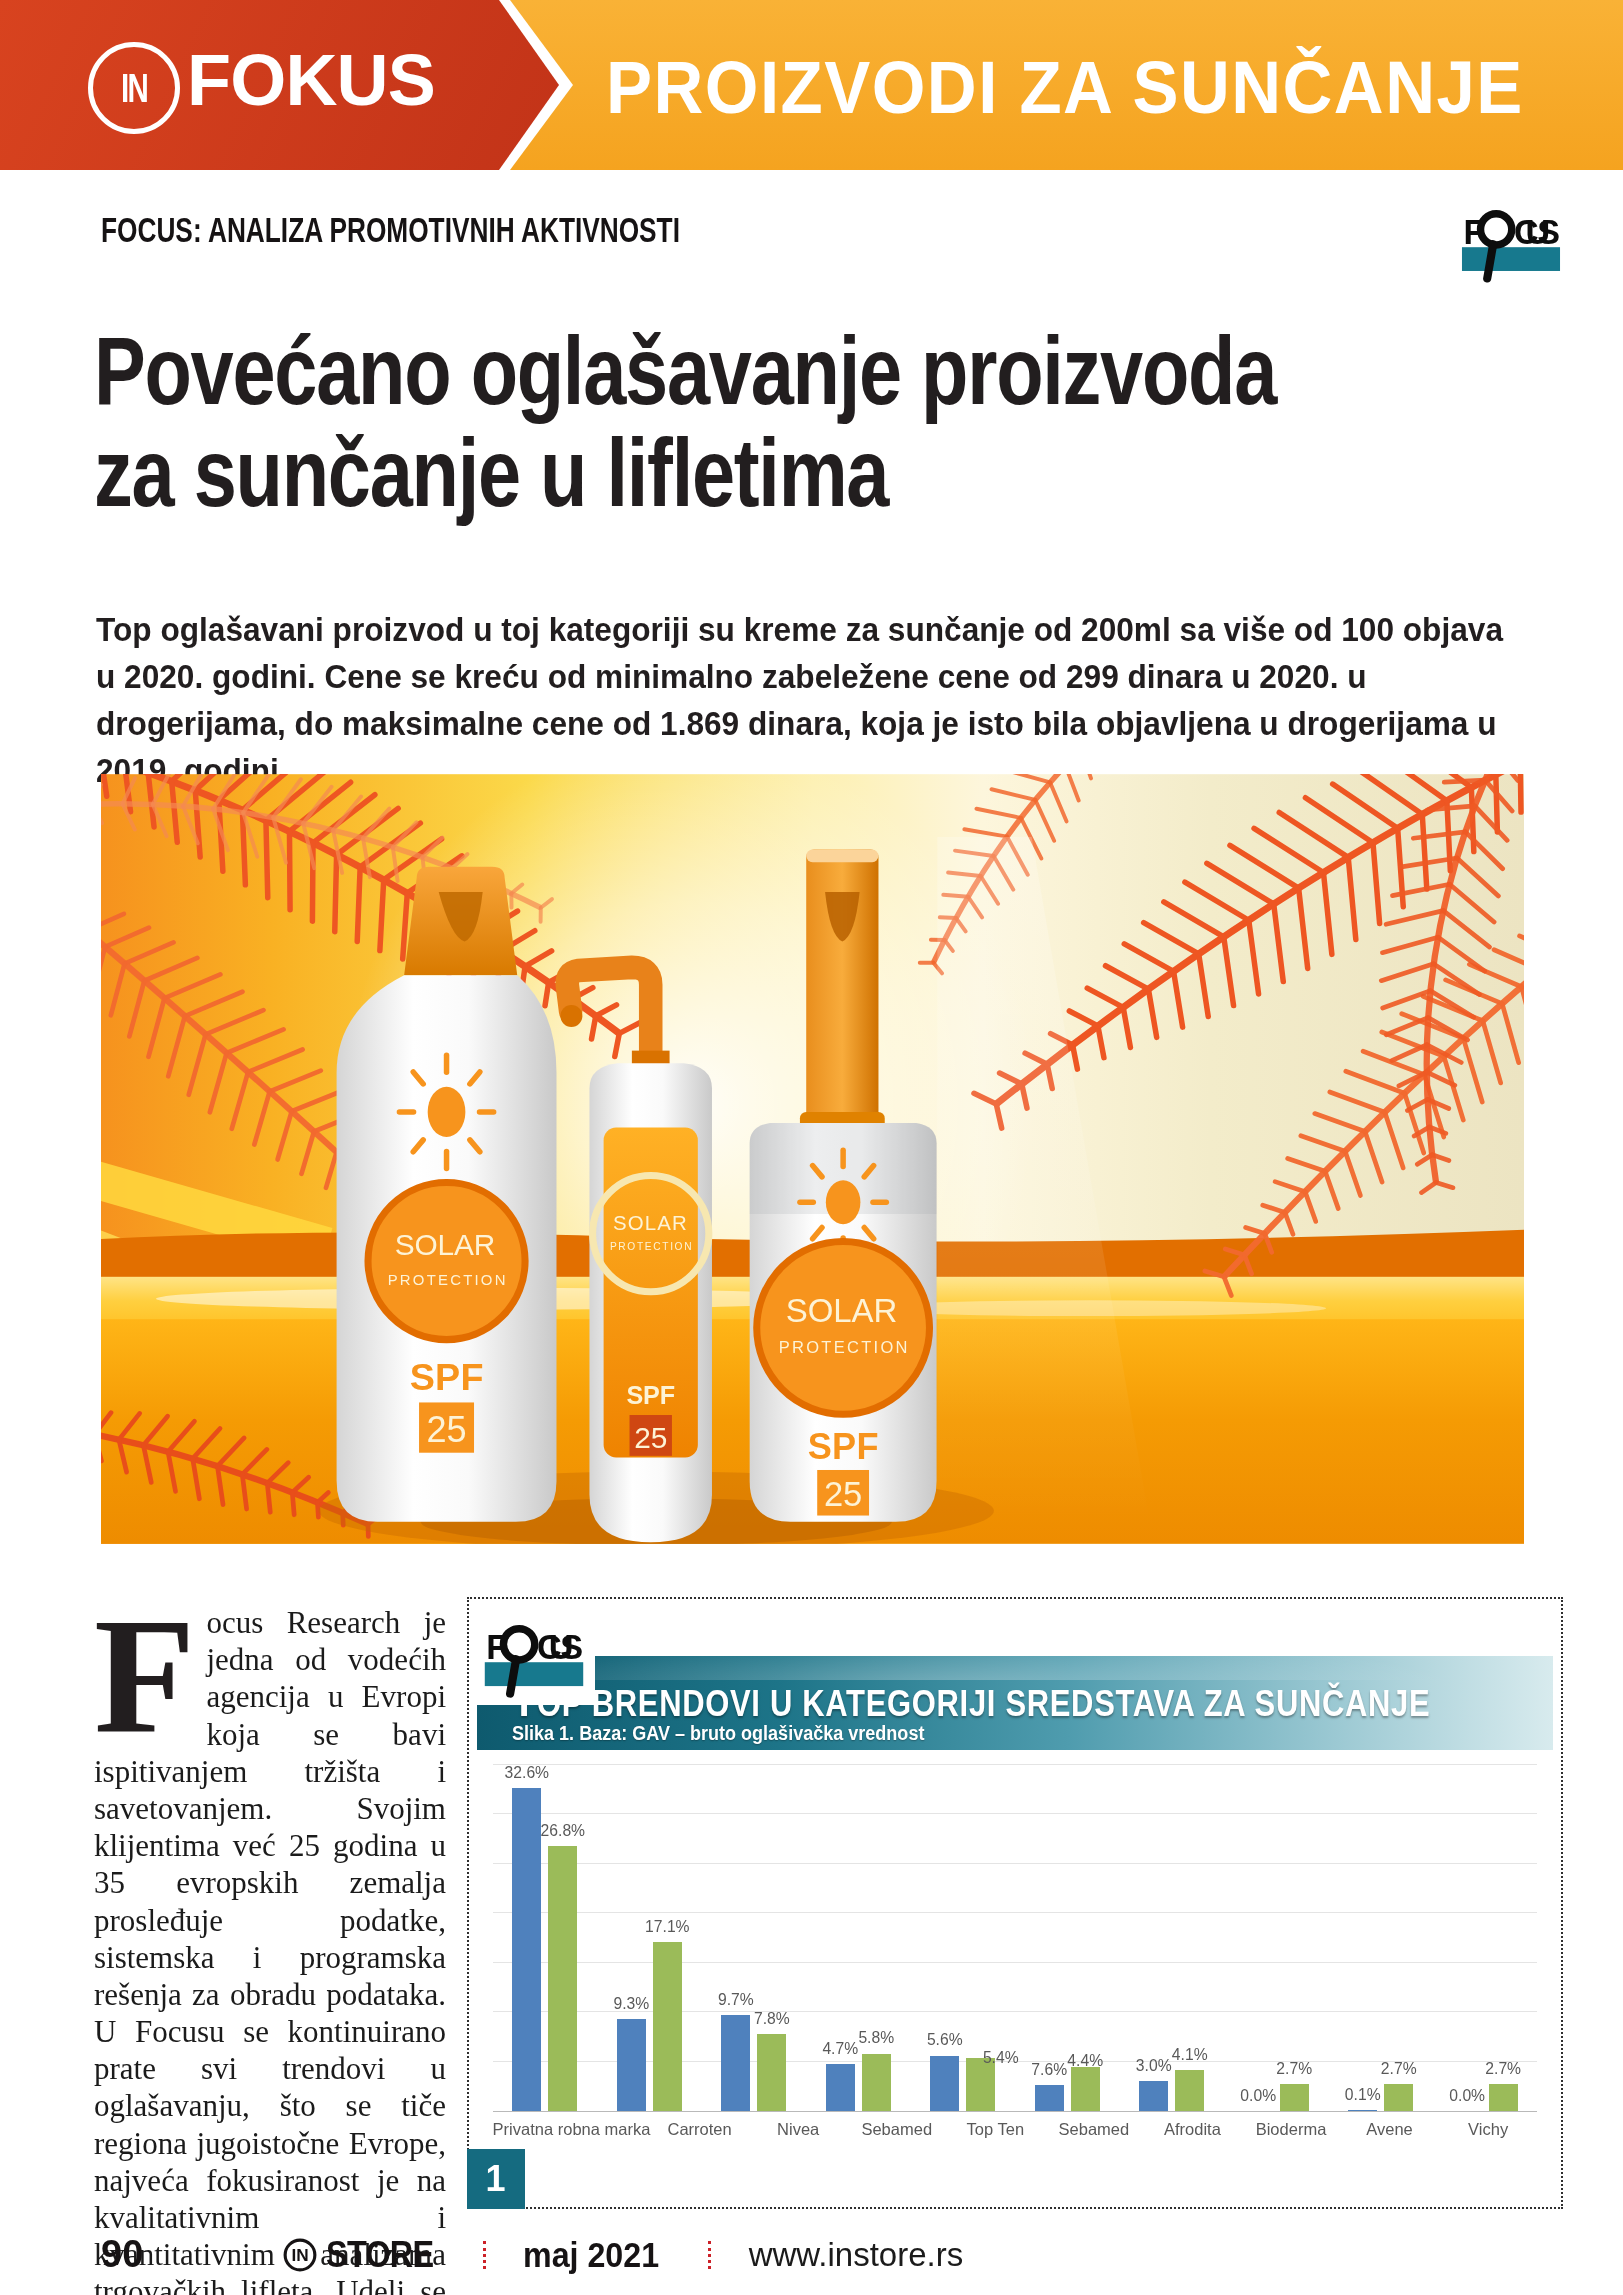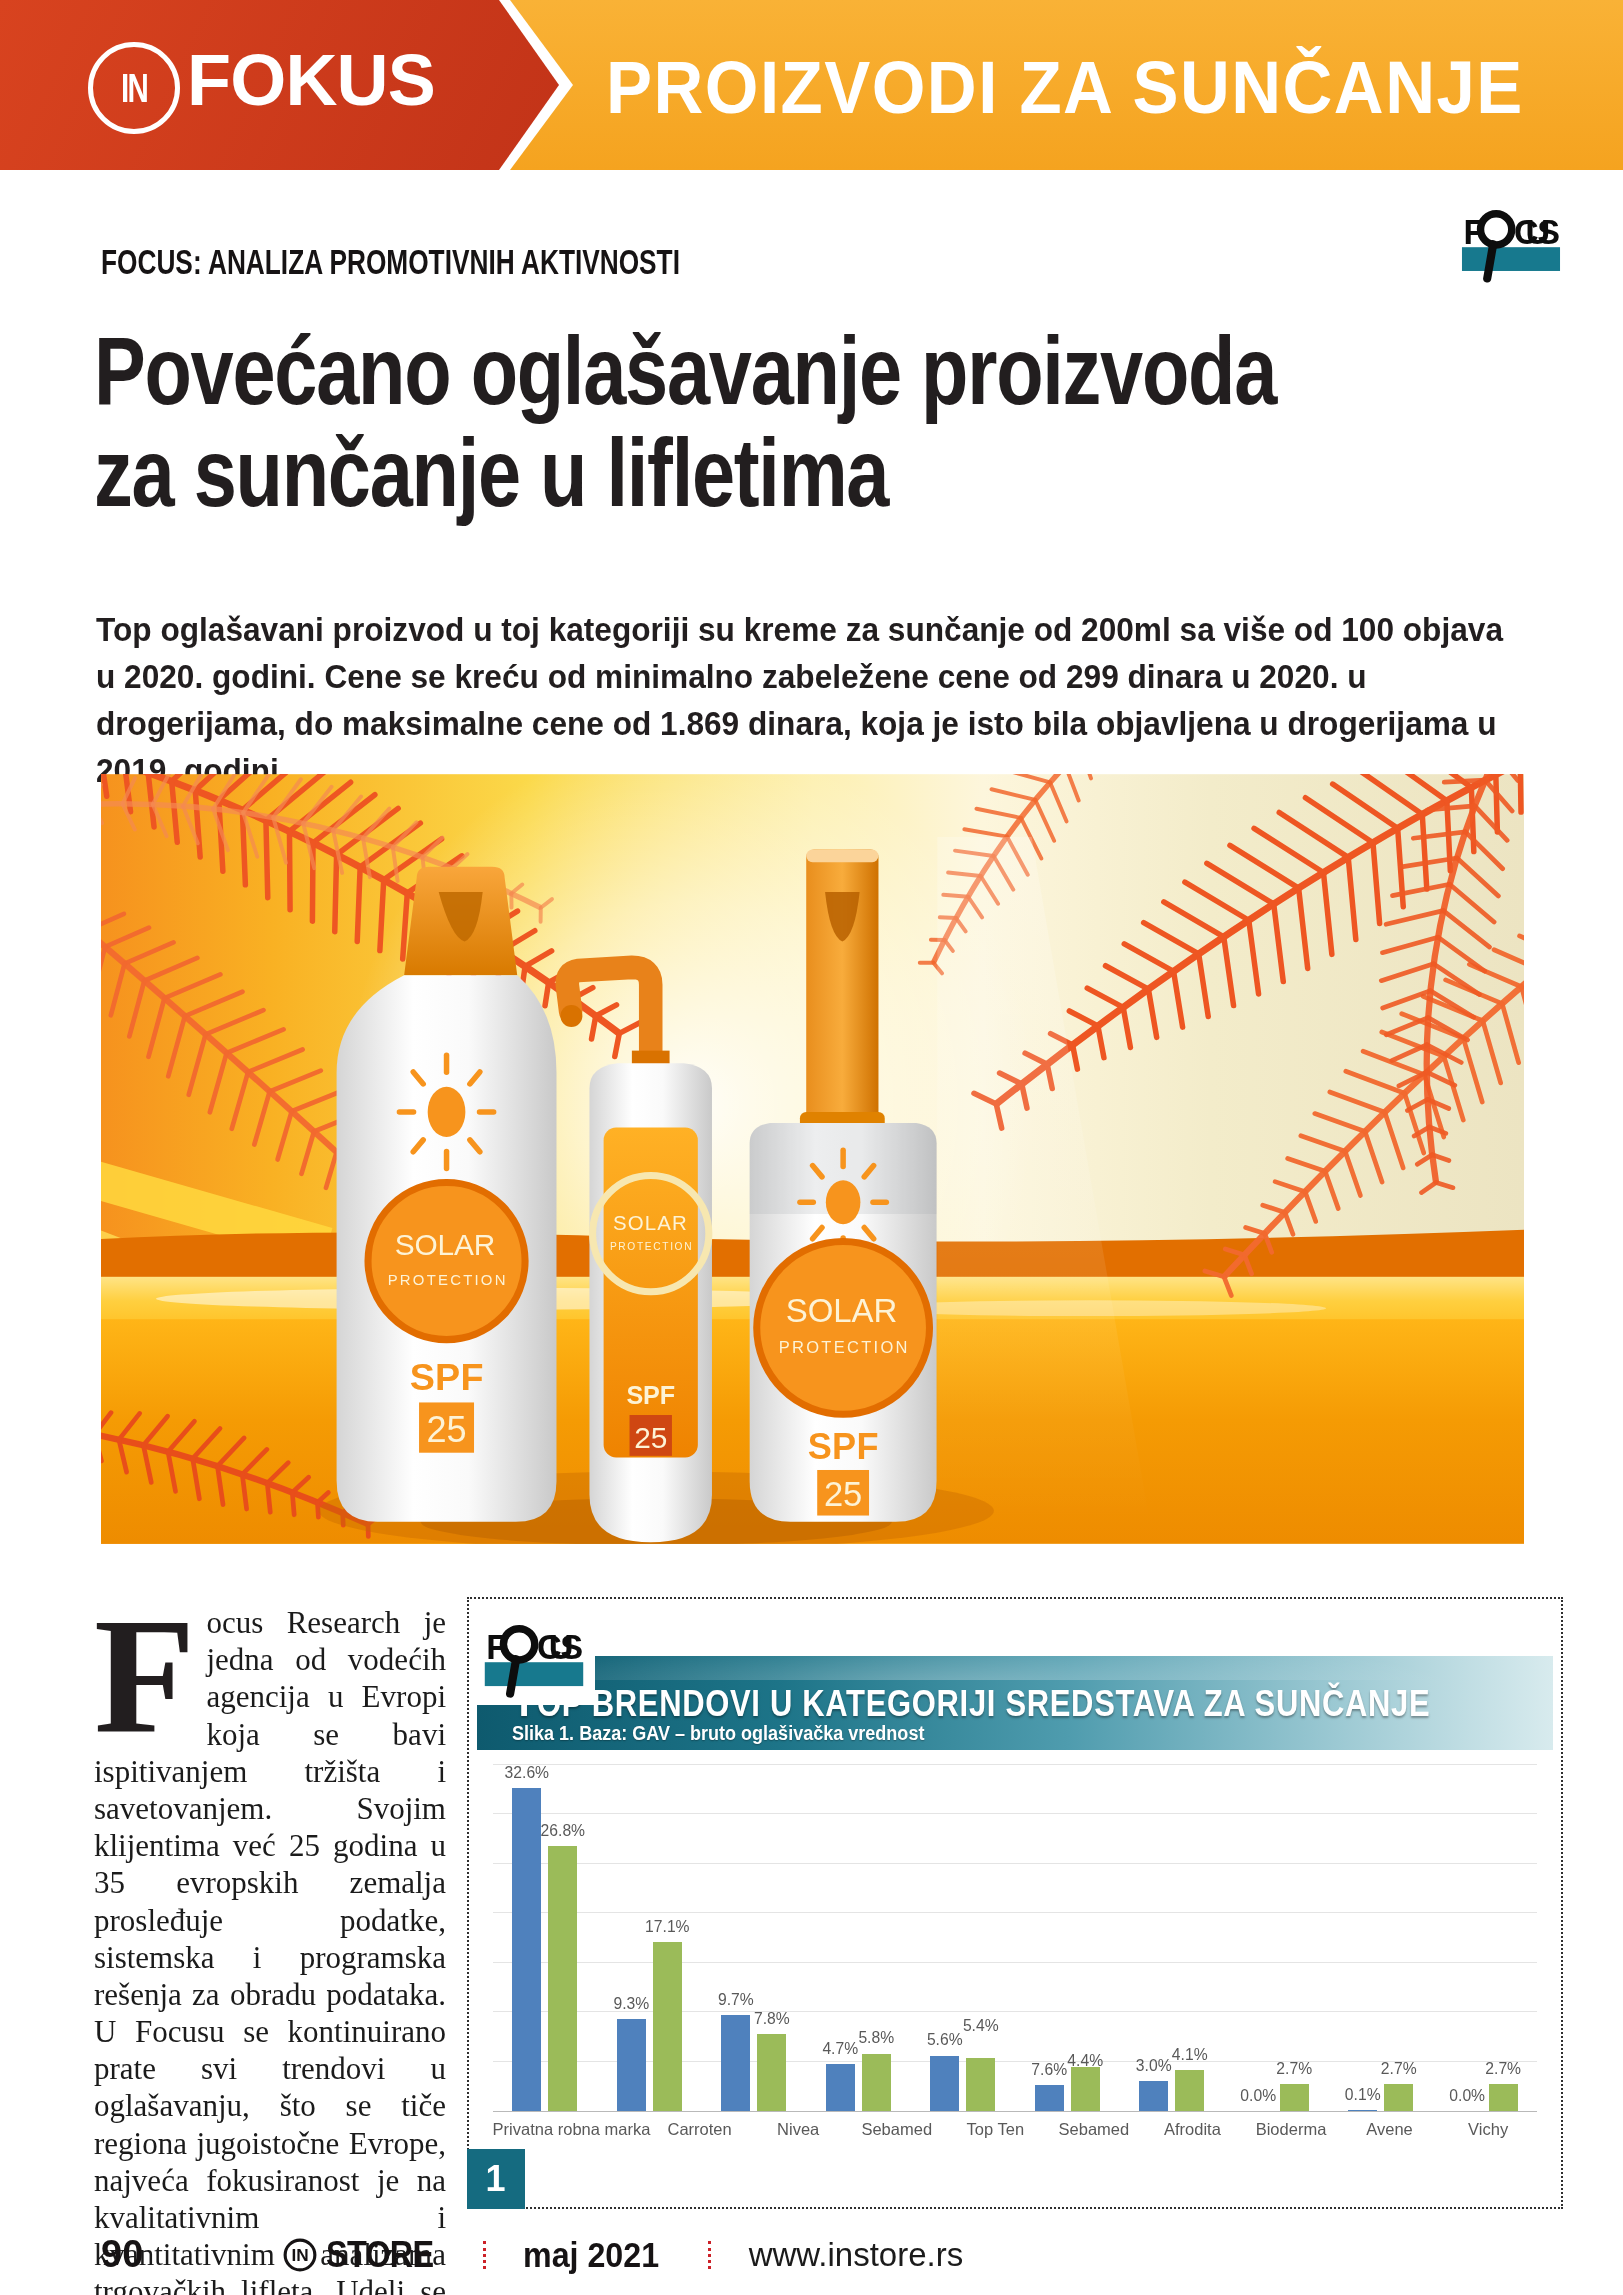--- a/index.html
+++ b/index.html
@@ -15,21 +15,21 @@
     background:linear-gradient(115deg,#d8431f,#c23318);
     clip-path:polygon(0 0,499px 0,559px 50%,499px 100%,0 100%);}
   .in-circle{position:absolute;left:88px;top:42px;width:82px;height:82px;border:5.5px solid #fff;
     border-radius:50%;display:flex;align-items:center;justify-content:center;}
   .in-circle span{color:#fff;font-weight:bold;font-size:41px;letter-spacing:-2.4px;transform:scaleX(.72);}
   .fokus-text{position:absolute;left:187px;top:39px;color:#fff;font-weight:bold;font-size:72px;letter-spacing:-0.8px;}
   .header-title{position:absolute;left:606px;top:44px;color:#fff;font-weight:bold;font-size:75px;
     letter-spacing:1.6px;transform:scaleX(.92);transform-origin:left center;white-space:nowrap;}
 
   
-  #subheader{left:101px;top:210px;color:#161314;font-weight:bold;font-size:35px;white-space:nowrap;margin-top:32px;}
+  #subheader{left:101px;top:210px;color:#161314;font-weight:bold;font-size:35px;white-space:nowrap;}
   #subheader .cond{transform:scaleX(.75);}
 
   
   .focus-logo-svg{display:block;}
   #page-focus-logo{left:1459px;top:198px;width:104px;height:88px;background:#fff;}
 
   
   #headline{left:94px;top:320px;color:#221e1f;font-weight:bold;font-size:97px;line-height:1.05;
     letter-spacing:-1.6px;white-space:nowrap;}
   #headline .cond{transform:scaleX(.80);}
@@ -643,21 +643,21 @@
             <div class="vlabel" style="bottom: 64px;">5.8%</div>
           </div>
         </div>
         <div class="bar-group">
           <div class="barwrap">
             <div class="bar" style="height: 55px; background: rgb(79, 129, 189);"></div>
             <div class="vlabel" style="bottom: 62px;">5.6%</div>
           </div>
           <div class="barwrap">
             <div class="bar" style="height: 53px; background: rgb(155, 187, 89);"></div>
-            <div class="vlabel" style="bottom: 76px;">5.4%</div>
+            <div class="vlabel" style="bottom: 44px; margin-left: 20px;">5.4%</div>
           </div>
         </div>
         <div class="bar-group">
           <div class="barwrap">
             <div class="bar" style="height: 26px; background: rgb(79, 129, 189);"></div>
             <div class="vlabel" style="bottom: 32px;">7.6%</div>
           </div>
           <div class="barwrap">
             <div class="bar" style="height: 44px; background: rgb(155, 187, 89);"></div>
             <div class="vlabel" style="bottom: 41px;">4.4%</div>

